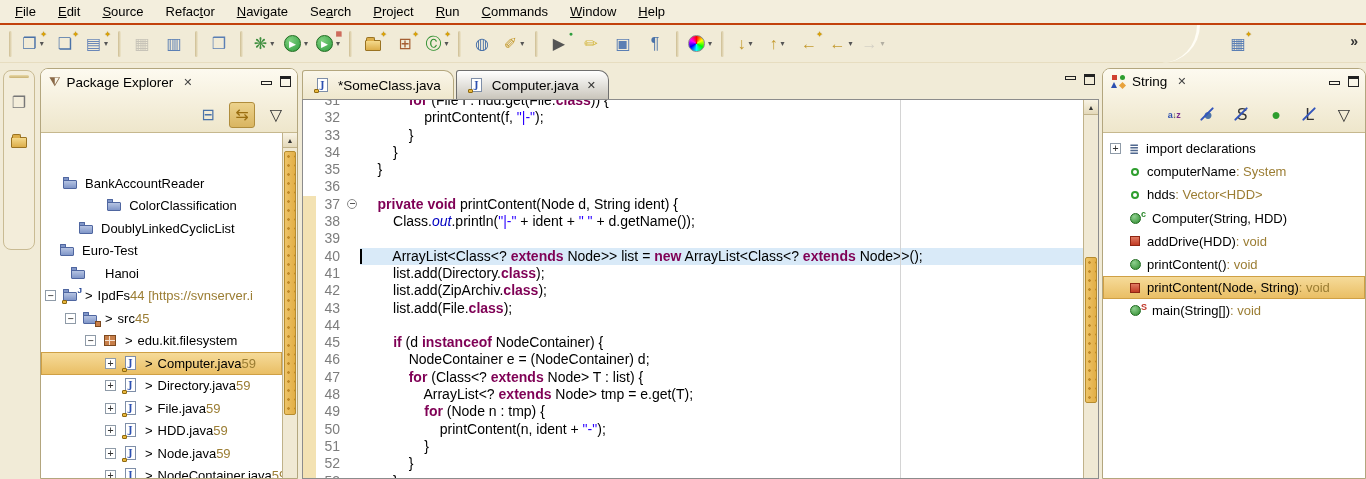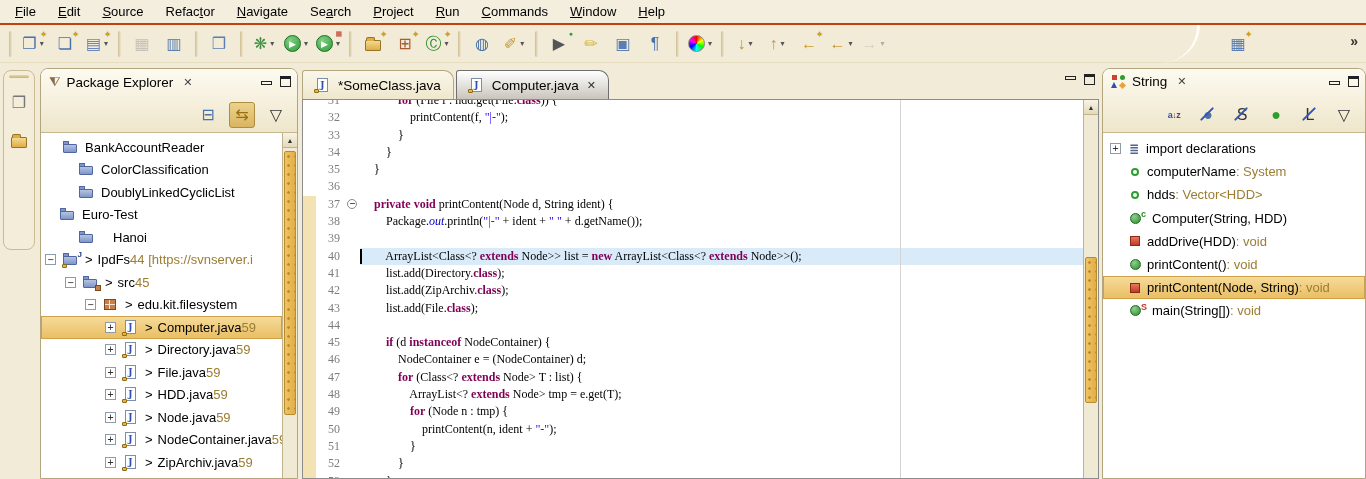--- a/index.html
+++ b/index.html
@@ -81,21 +81,21 @@
   
   .editor { position:absolute; left:302px; width:797px; top:4px; bottom:0; }
   .ed-tabbar { height:31px; position:relative; display:flex; align-items:flex-end; }
   .etab { display:inline-flex; align-items:center; gap:6px; height:29px; padding:0 12px; font-size:13.5px; border:1px solid #b4a77e; border-bottom:none; border-radius:3px 10px 0 0; margin-right:2px; background:linear-gradient(#faf6e9,#efe7cd); }
   .etab.active { background:linear-gradient(#ffffff,#c9c5bb); border-color:#6f6f6f; position:relative; z-index:2; }
   .etab .ti { height:14px; margin:0; }
   .etab .close { font-size:11px; font-weight:bold; color:#333; margin-left:2px; }
   .ed-minmax { position:absolute; right:4px; top:6px; display:flex; gap:8px; }
   .ed-body { position:absolute; top:31px; left:0; right:0; bottom:0; background:#fff; border:1px solid #8c8c8c; overflow:hidden; }
   .code-lines { margin-top:-8px; }
-  .cline { display:flex; height:17.3px; font-family:Liberation Serif, serif; font-size:12px; line-height:17.3px; white-space:pre; }
+  .cline { display:flex; height:17.3px; font-family:Liberation Sans, sans-serif; font-size:14px; line-height:17.3px; white-space:pre; }
   .cl-ruler { width:13px; flex:none; }
   .cline.range .cl-ruler { background:#f3e2b3; }
   .cl-num { width:30px; flex:none; text-align:right; padding-right:6px; color:#7d7d7d; }
   .cl-fold { width:14px; flex:none; position:relative; }
   .fold-minus { position:absolute; left:1px; top:3px; width:10px; height:10px; border:1px solid #8a8a8a; border-radius:50%; background:#fff; display:flex; align-items:center; justify-content:center; }
   .fold-minus::before { content:""; width:5px; height:1px; background:#555; }
   .cl-code { flex:1; position:relative; padding-left:2px; }
   .cline.cur .cl-code { background:#d9eaf8; }
   .caret { position:absolute; left:0; top:1px; width:2px; height:15px; background:#000; }
   .tk-k { color:#7f0055; font-weight:bold; }
@@ -300,29 +300,29 @@
           <span class="tb-icon pressed">
             <span class="g" style="color: rgb(154, 110, 16);">⇆</span>
           </span>
           <span class="tb-icon">
             <span class="g" style="color: rgb(51, 51, 51);">▽</span>
           </span>
         </div>
     </div>
     <div class="view-body">
       <div class="tree" id="pe-tree">
-          <div class="trow" style="padding-left: 4px;">
+          <div class="trow" style="padding-left: 4px; margin-top: 36px;">
             <span class="texp-slot"></span>
             <span class="ti ">
               <span class="ftab"></span>
               <span class="fbody"></span>
             </span>
             <span class="tlabel">BankAccountReader</span>
           </div>
-          <div class="trow" style="padding-left: 20px;">
+          <div class="trow" style="padding-left: 3px; justify-content: center;">
             <span class="texp-slot"></span>
             <span class="ti ">
               <span class="ftab"></span>
               <span class="fbody"></span>
             </span>
             <span class="tlabel">ColorClassification</span>
           </div>
           <div class="trow" style="padding-left: 4px; margin-left: 16px;">
             <span class="texp-slot"></span>
             <span class="ti ">
@@ -332,21 +332,21 @@
             <span class="tlabel">DoublyLinkedCyclicList</span>
           </div>
           <div class="trow" style="padding-left: 1px;">
             <span class="texp-slot"></span>
             <span class="ti ">
               <span class="ftab"></span>
               <span class="fbody"></span>
             </span>
             <span class="tlabel">Euro-Test</span>
           </div>
-          <div class="trow" style="padding-left: 8px; gap: 12px;">
+          <div class="trow" style="padding-left: 0; gap: 12px;">
             <span class="texp-slot"></span>
             <span class="ti ">
               <span class="ftab"></span>
               <span class="fbody"></span>
             </span>
             <span class="tlabel">Hanoi</span>
           </div>
           <div class="trow" style="padding-left: 4px;">
             <span class="texp">−</span>
             <span class="ti ">
@@ -480,21 +480,21 @@
     </div>
     <div class="ed-body">
       <div class="code-lines" id="code-lines">
           <div class="cline"><div class="cl-ruler"></div><div class="cl-num">31</div><div class="cl-fold"></div><div class="cl-code"><span>            </span><span class="tk-k">for</span><span> (File f : hdd.get(File.</span><span class="tk-k">class</span><span>)) {</span></div></div>
           <div class="cline"><div class="cl-ruler"></div><div class="cl-num">32</div><div class="cl-fold"></div><div class="cl-code"><span>                printContent(f, </span><span class="tk-s">"|-"</span><span>);</span></div></div>
           <div class="cline"><div class="cl-ruler"></div><div class="cl-num">33</div><div class="cl-fold"></div><div class="cl-code"><span>            }</span></div></div>
           <div class="cline"><div class="cl-ruler"></div><div class="cl-num">34</div><div class="cl-fold"></div><div class="cl-code"><span>        }</span></div></div>
           <div class="cline"><div class="cl-ruler"></div><div class="cl-num">35</div><div class="cl-fold"></div><div class="cl-code"><span>    }</span></div></div>
           <div class="cline"><div class="cl-ruler"></div><div class="cl-num">36</div><div class="cl-fold"></div><div class="cl-code"></div></div>
           <div class="cline range"><div class="cl-ruler"></div><div class="cl-num">37</div><div class="cl-fold"><span class="fold-minus"></span></div><div class="cl-code"><span>    </span><span class="tk-k">private</span><span> </span><span class="tk-k">void</span><span> printContent(Node d, String ident) {</span></div></div>
-          <div class="cline range"><div class="cl-ruler"></div><div class="cl-num">38</div><div class="cl-fold"></div><div class="cl-code"><span>        Package.</span><span class="tk-i">out</span><span>.println(</span><span class="tk-s">"|-"</span><span> + ident + </span><span class="tk-s">" "</span><span> + d.getName());</span></div></div>
+          <div class="cline range"><div class="cl-ruler"></div><div class="cl-num">38</div><div class="cl-fold"></div><div class="cl-code"><span>        Class.</span><span class="tk-i">out</span><span>.println(</span><span class="tk-s">"|-"</span><span> + ident + </span><span class="tk-s">" "</span><span> + d.getName());</span></div></div>
           <div class="cline range"><div class="cl-ruler"></div><div class="cl-num">39</div><div class="cl-fold"></div><div class="cl-code"></div></div>
           <div class="cline range cur"><div class="cl-ruler"></div><div class="cl-num">40</div><div class="cl-fold"></div><div class="cl-code"><span class="caret"></span><span>        ArrayList&lt;Class&lt;? </span><span class="tk-k">extends</span><span> Node&gt;&gt; list = </span><span class="tk-k">new</span><span> ArrayList&lt;Class&lt;? </span><span class="tk-k">extends</span><span> Node&gt;&gt;();</span></div></div>
           <div class="cline range"><div class="cl-ruler"></div><div class="cl-num">41</div><div class="cl-fold"></div><div class="cl-code"><span>        list.add(Directory.</span><span class="tk-k">class</span><span>);</span></div></div>
           <div class="cline range"><div class="cl-ruler"></div><div class="cl-num">42</div><div class="cl-fold"></div><div class="cl-code"><span>        list.add(ZipArchiv.</span><span class="tk-k">class</span><span>);</span></div></div>
           <div class="cline range"><div class="cl-ruler"></div><div class="cl-num">43</div><div class="cl-fold"></div><div class="cl-code"><span>        list.add(File.</span><span class="tk-k">class</span><span>);</span></div></div>
           <div class="cline range"><div class="cl-ruler"></div><div class="cl-num">44</div><div class="cl-fold"></div><div class="cl-code"></div></div>
           <div class="cline range"><div class="cl-ruler"></div><div class="cl-num">45</div><div class="cl-fold"></div><div class="cl-code"><span>        </span><span class="tk-k">if</span><span> (d </span><span class="tk-k">instanceof</span><span> NodeContainer) {</span></div></div>
           <div class="cline range"><div class="cl-ruler"></div><div class="cl-num">46</div><div class="cl-fold"></div><div class="cl-code"><span>            NodeContainer e = (NodeContainer) d;</span></div></div>
           <div class="cline range"><div class="cl-ruler"></div><div class="cl-num">47</div><div class="cl-fold"></div><div class="cl-code"><span>            </span><span class="tk-k">for</span><span> (Class&lt;? </span><span class="tk-k">extends</span><span> Node&gt; T : list) {</span></div></div>
           <div class="cline range"><div class="cl-ruler"></div><div class="cl-num">48</div><div class="cl-fold"></div><div class="cl-code"><span>                ArrayList&lt;? </span><span class="tk-k">extends</span><span> Node&gt; tmp = e.get(T);</span></div></div>

